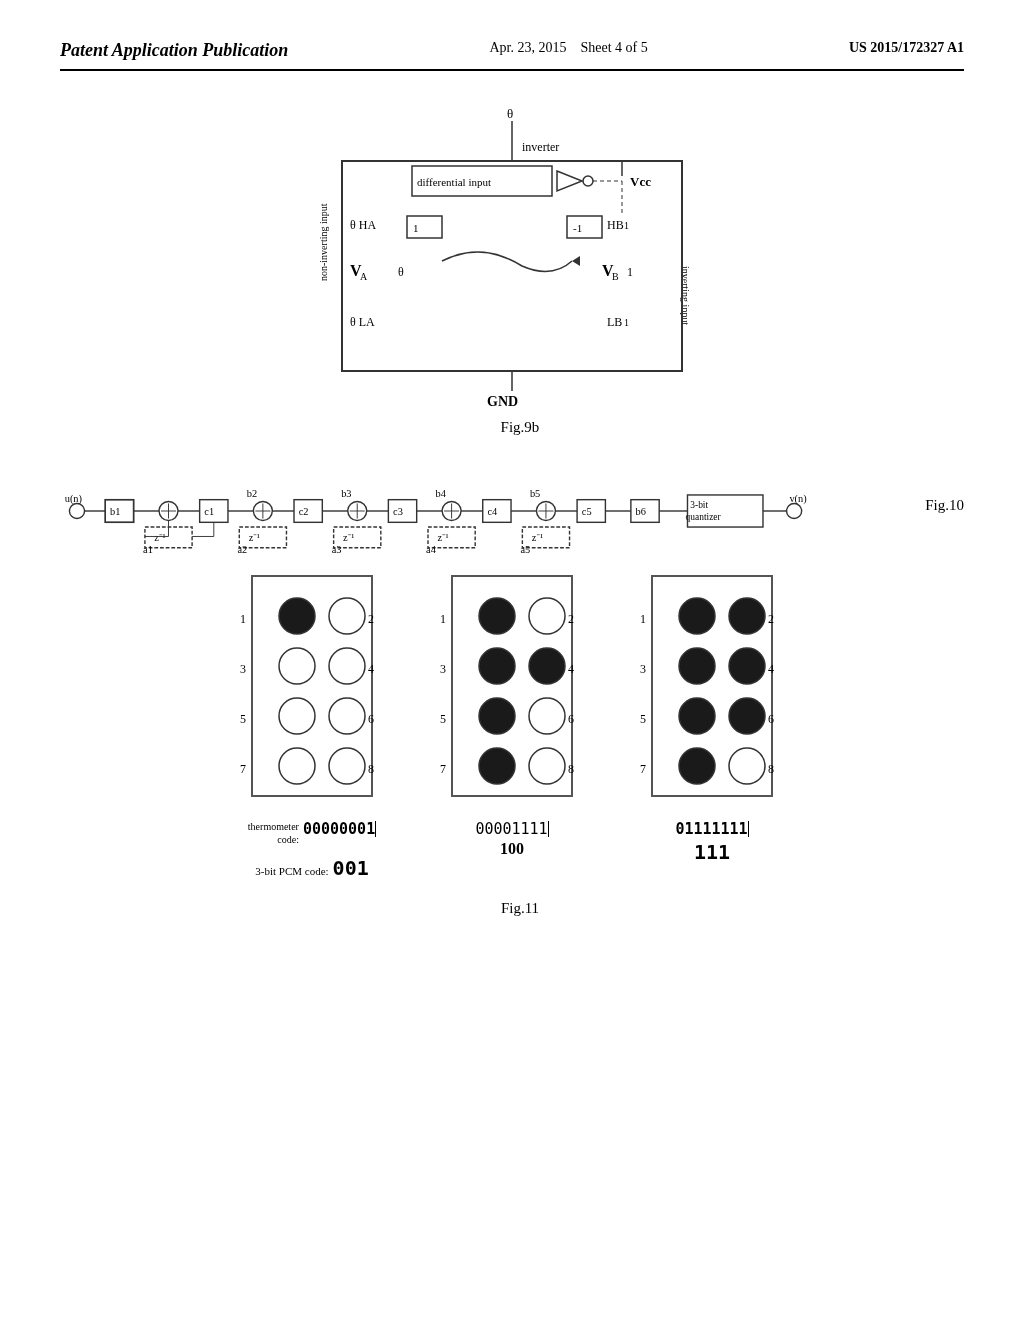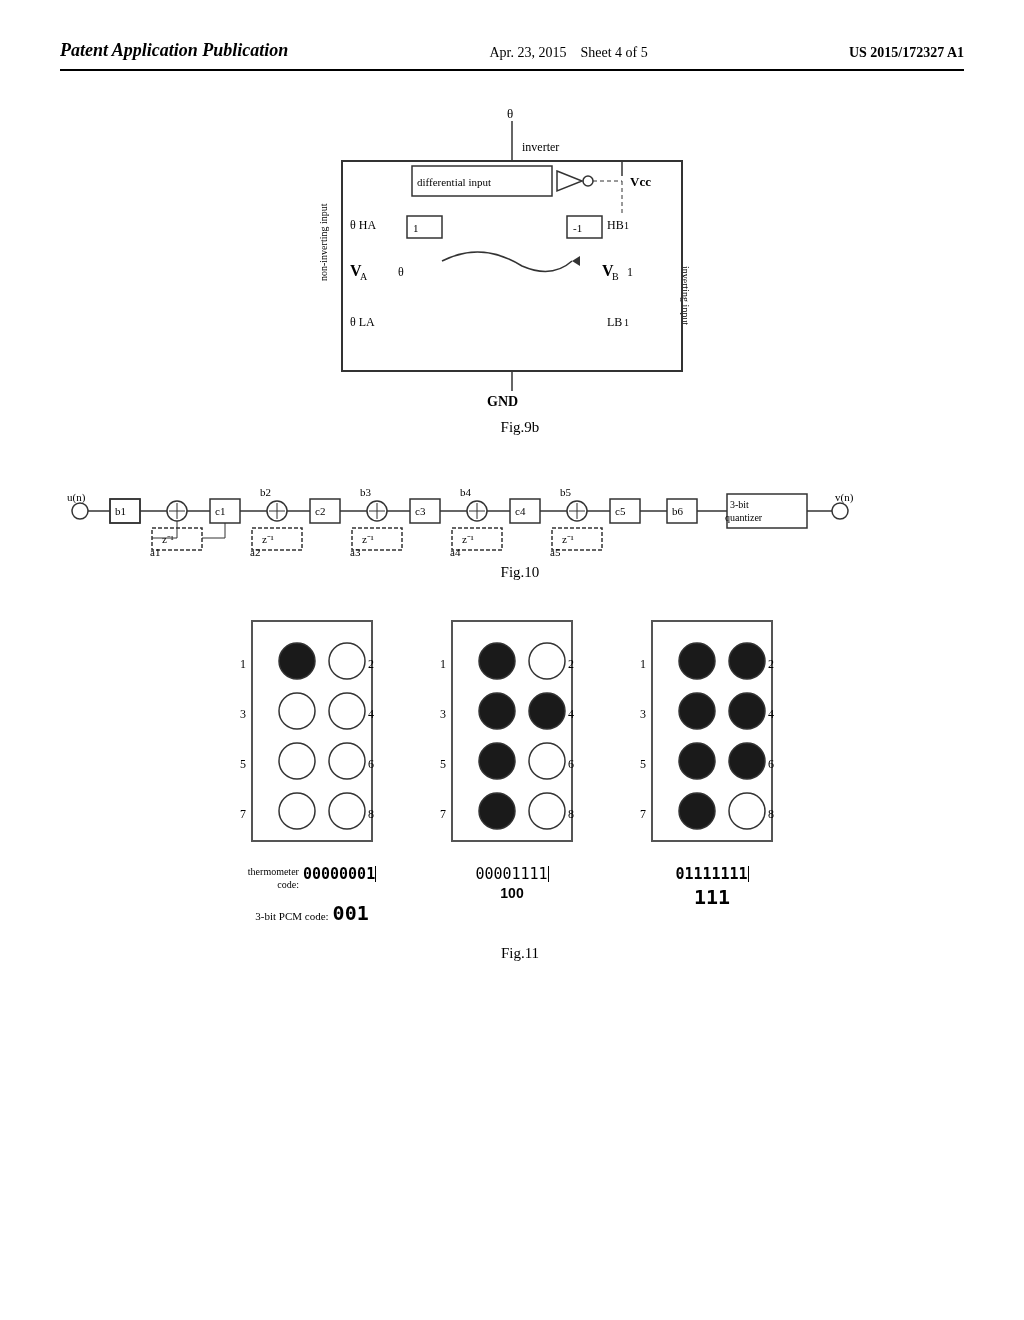--- a/index.html
+++ b/index.html
@@ -12,21 +12,21 @@
     }
     .page {
       width: 1024px;
       min-height: 1320px;
       background: #fff;
       padding: 40px 60px;
     }
     .header {
       display: flex;
       justify-content: space-between;
-      align-items: flex-end;
+      align-items: flex-start;
       border-bottom: 2px solid #000;
       padding-bottom: 8px;
       margin-bottom: 30px;
     }
     .header-left {
       font-size: 18px;
       font-weight: bold;
       font-style: italic;
     }
     .header-center {
@@ -51,21 +51,20 @@
     }
     .fig-label {
       font-size: 15px;
       text-align: center;
       margin: 8px 0 20px 16px;
     }
 
     
     .fig10-container {
       display: flex;
-      flex-direction: column;
       align-items: center;
       margin: 10px 0 8px 0;
       justify-content: center;
     }
     .chain-svg {
       width: 900px;
       height: 90px;
     }
 
     
@@ -351,21 +350,21 @@
             <text x="136" y="202" font-size="12" font-family="serif">8</text>
           </svg>
         </div>
         <div style="display:flex; align-items:flex-start; margin-top:5px; justify-content:center;">
           <div class="code-with-arrow">
             <span style="font-size:15px; font-family:monospace; font-weight:normal;">00001111</span>
             <div class="arrow-line"></div>
           </div>
         </div>
         <div style="display:flex; align-items:baseline; margin-top:2px; justify-content:center;">
-          <span style="font-size:14px; font-weight:bold; font-family:Liberation Sans, sans-serif;">100</span>
+          <span style="font-size:16px; font-weight:bold; font-family:Liberation Serif, serif;">100</span>
         </div>
       </div>
 
       <div class="quantizer-diagram">
         <div style="position:relative; width:160px;">
           <svg width="160" height="240">
             <rect x="20" y="5" width="120" height="220" fill="none" stroke="#555" stroke-width="2"></rect>
 
             <text x="8" y="52" font-size="12" font-family="serif">1</text>
             <circle cx="65" cy="45" r="18" fill="#1a1a1a" stroke="#333" stroke-width="1.5"></circle>

